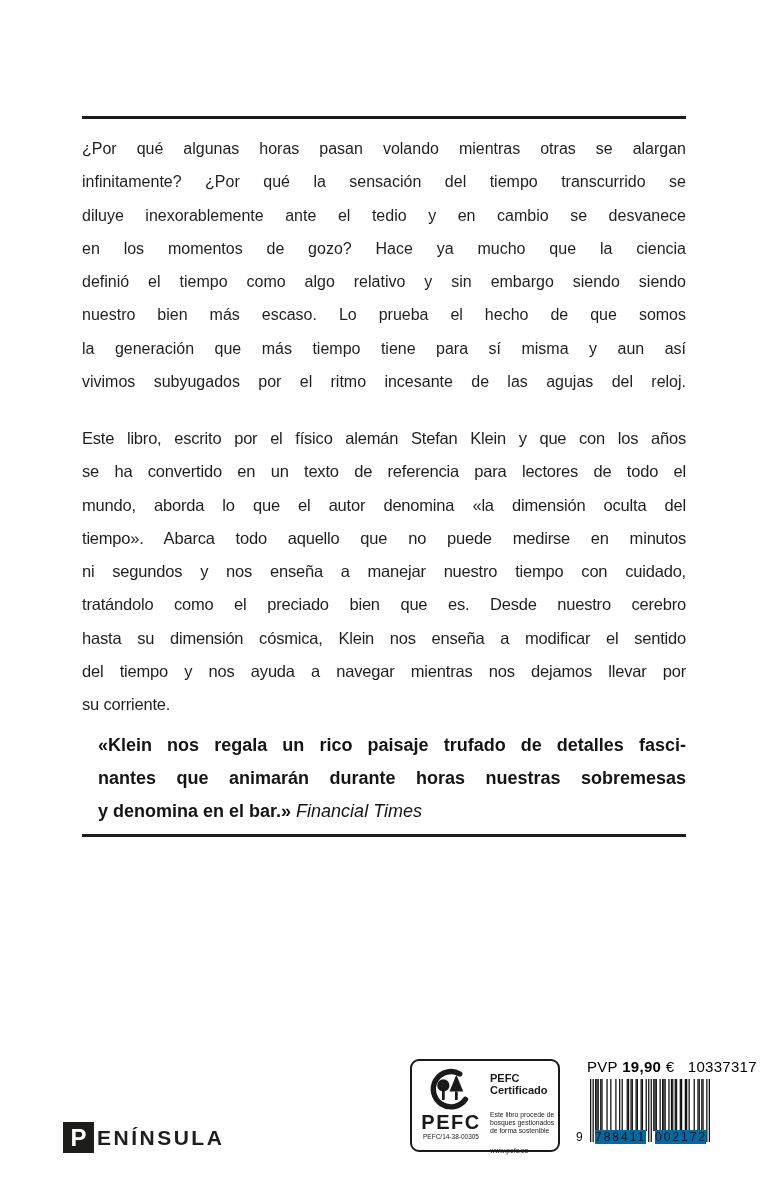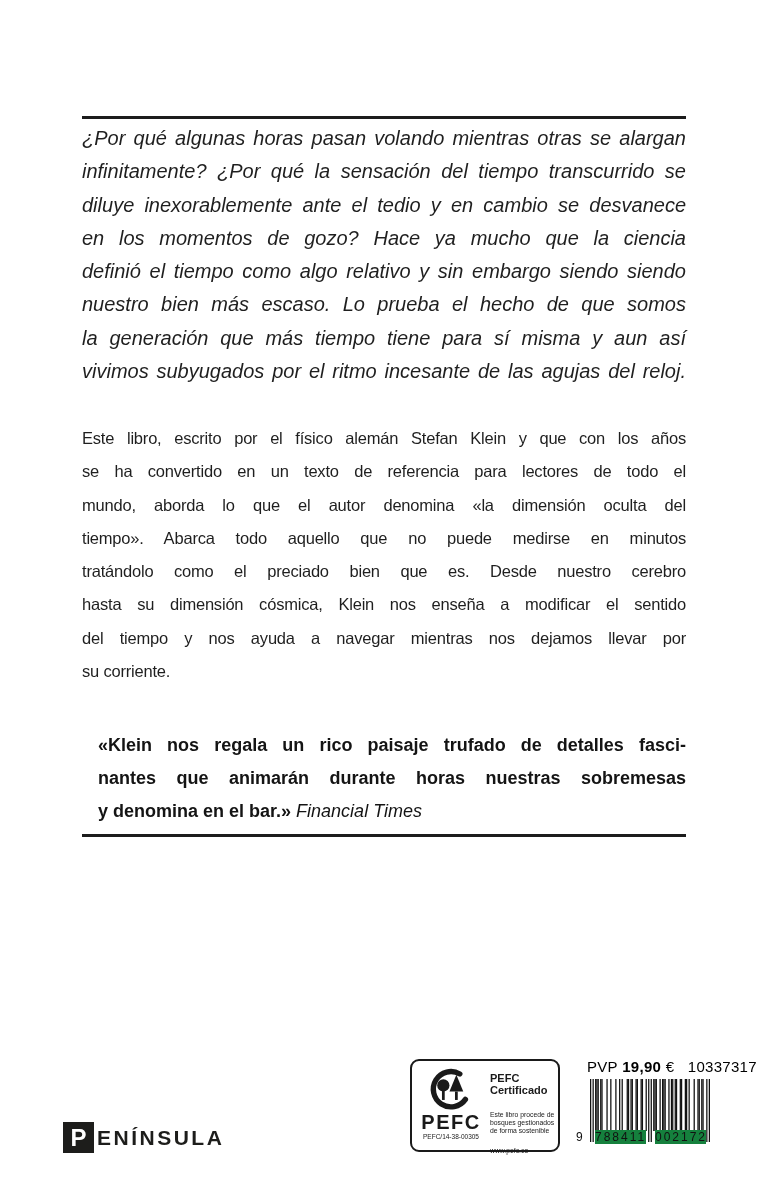--- a/index.html
+++ b/index.html
@@ -25,21 +25,21 @@
 
   .para { position: absolute; left: 82px; width: 604px; }
   .para .line {
     text-align: justify;
     text-align-last: justify;
   }
   .para .line.last {
     text-align: center;
     text-align-last: left;
   }
-  .para1 { top: 122px; font-size: 20px; line-height: 33.3px; font-style: italic; }
+  .para1 { top: 132px; font-size: 16px; line-height: 33.3px; }
   .para2 { top: 422px; font-size: 16.5px; line-height: 33.3px; letter-spacing: -0.2px; }
 
   .quote {
     position: absolute;
     left: 82px; top: 729px; width: 604px;
     font-size: 18px; font-weight: bold;
     line-height: 33px; color: #141414;
   }
   .quote .line { text-align: justify; text-align-last: justify; margin-left: 16px; }
   .quote .line.last { text-align: left; text-align-last: left; }
@@ -81,21 +81,21 @@
     letter-spacing: 0.3px;
   }
   .price-amount { font-weight: bold; }
   .price-ref { margin-left: 9px; }
 
   
   .barcode { position: absolute; left: 576px; top: 1079px; width: 136px; height: 70px; }
   .barcode svg { position: absolute; left: 14px; top: 0; }
   .bc-digit {
     position: absolute; top: 51px; font-size: 12px; color: #111;
-    background: #15803d; line-height: 14px;
+    background: #0369a1; line-height: 14px;
   }
   .bc-lead { left: 0; width: 12px; text-align: left; background: transparent; }
   .bc-g1 { left: 19px; width: 51px; text-align: center; letter-spacing: 2px; }
   .bc-g2 { left: 79px; width: 51px; text-align: center; letter-spacing: 2px; }
 
   
   .publisher {
     position: absolute; left: 63px; top: 1121px; height: 32px;
     display: flex; align-items: center;
   }
@@ -127,20 +127,21 @@
     <div class="line">nuestro bien más escaso. Lo prueba el hecho de que somos</div>
     <div class="line">la generación que más tiempo tiene para sí misma y aun así</div>
     <div class="line">vivimos subyugados por el ritmo incesante de las agujas del reloj.</div>
   </div>
 
   <div class="para para2">
     <div class="line">Este libro, escrito por el físico alemán Stefan Klein y que con los años</div>
     <div class="line">se ha convertido en un texto de referencia para lectores de todo el</div>
     <div class="line">mundo, aborda lo que el autor denomina «la dimensión oculta del</div>
     <div class="line">tiempo». Abarca todo aquello que no puede medirse en minutos</div>
+    <div class="line">ni segundos y nos enseña a manejar nuestro tiempo con cuidado,</div>
     <div class="line">tratándolo como el preciado bien que es. Desde nuestro cerebro</div>
     <div class="line">hasta su dimensión cósmica, Klein nos enseña a modificar el sentido</div>
     <div class="line">del tiempo y nos ayuda a navegar mientras nos dejamos llevar por</div>
     <div class="line last">su corriente.</div>
   </div>
 
   <div class="quote">
     <div class="line">«Klein nos regala un rico paisaje trufado de detalles fasci-</div>
     <div class="line">nantes que animarán durante horas nuestras sobremesas</div>
     <div class="line last"><span>y denomina en el bar.»</span> <span class="source">Financial Times</span></div>

